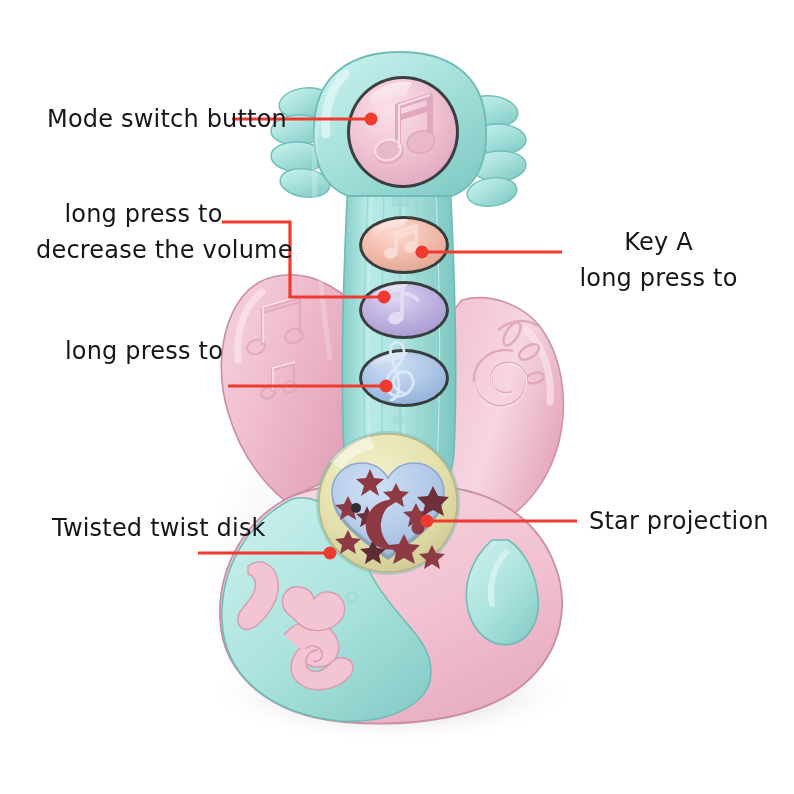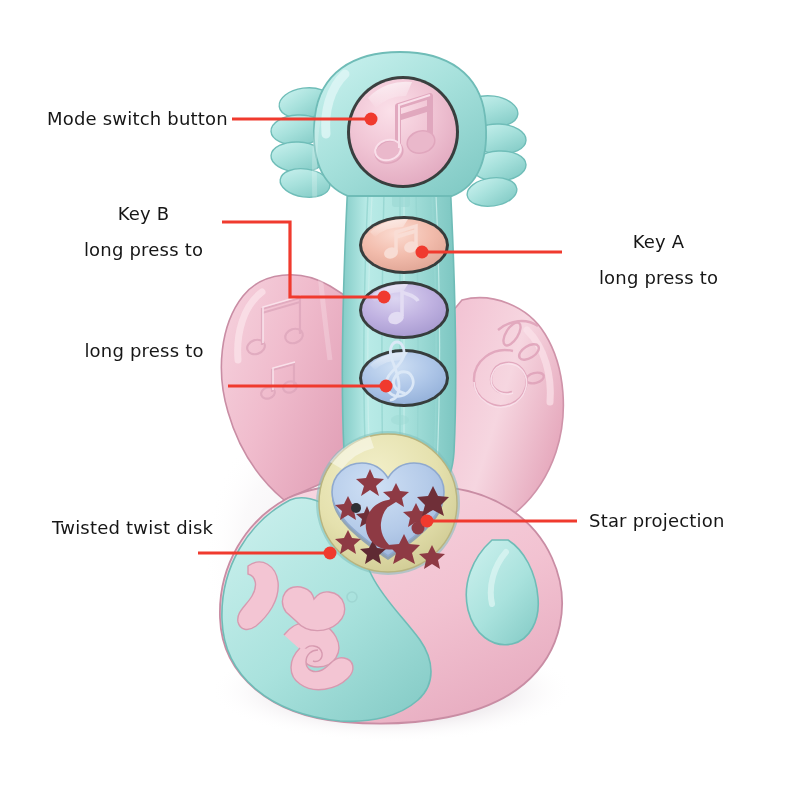--- a/index.html
+++ b/index.html
@@ -9,21 +9,21 @@
     font-family:"DejaVu Sans", sans-serif;
     overflow:hidden;
     position:relative;
   }
   #stage{position:absolute;inset:0;width:794px;height:794px;}
   #art{position:absolute;left:0;top:0;width:794px;height:794px;}
   .lbl{
     position:absolute;
     color:#161616;
     font-family:"DejaVu Sans", sans-serif;
-    font-size:18px;
+    font-size:24px;
     line-height:36px;
     white-space:nowrap;
     letter-spacing:.2px;
   }
   .lbl.ctr{text-align:center;}
   .lbl.lft{text-align:left;}
   .lbl span{display:block;}
 </style>
 </head>
 <body>
@@ -315,22 +315,22 @@
       <path d="M577 521 L430 521"></path>
       <circle cx="427" cy="521" r="6.5" fill="#f03a2e" stroke="none"></circle>
     </g>
   </svg>
 
   <div class="lbl lft" style="left:47px;top:101px;">
     <span>Mode switch button</span>
   </div>
 
   <div class="lbl ctr" style="left:36px;top:196px;width:215px;">
-    <span>Key B</span>
     <span>long press to</span>
+    <span>decrease the volume</span>
   </div>
 
   <div class="lbl ctr" style="left:556px;top:224px;width:205px;">
     <span>Key A</span>
     <span>long press to</span>
   </div>
 
   <div class="lbl ctr" style="left:52px;top:333px;width:184px;">
     <span>long press to</span>
   </div>

